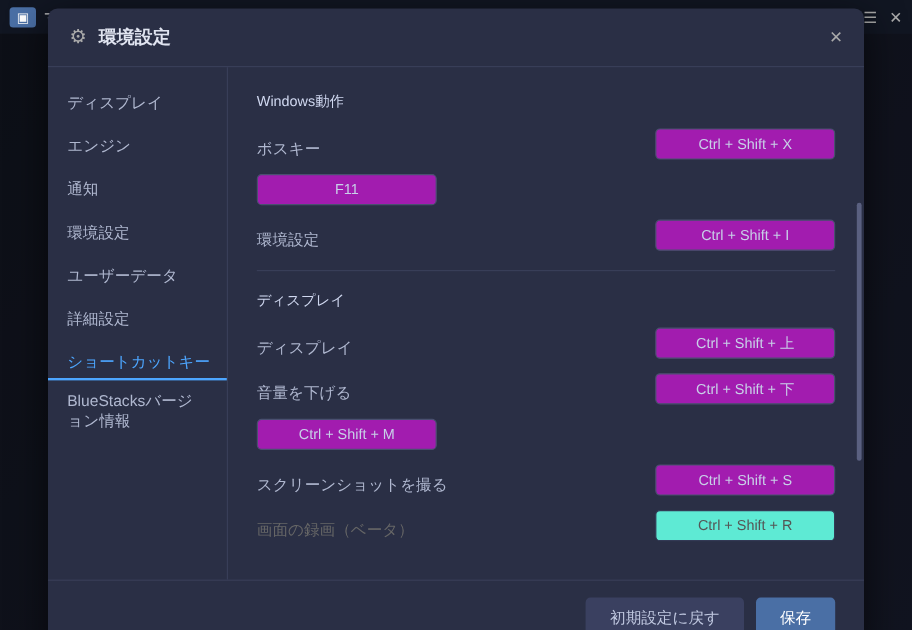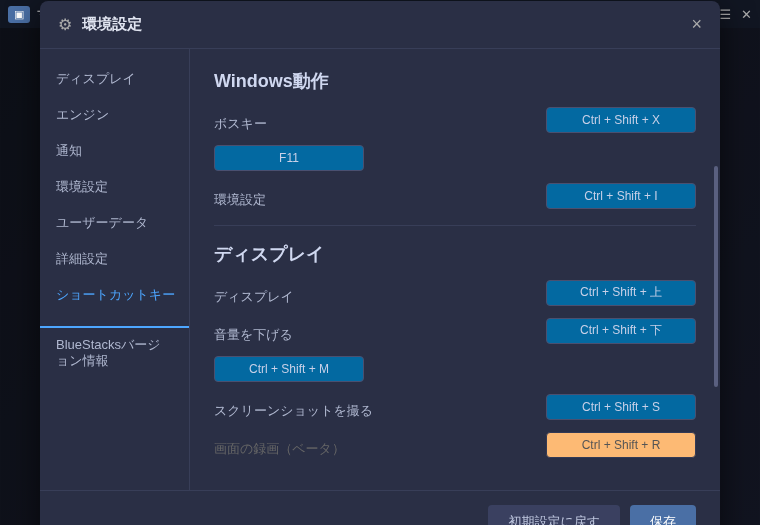--- a/index.html
+++ b/index.html
@@ -118,63 +118,63 @@
     .sidebar-item {
       padding: 9px 16px;
       color: #b0b8d0;
       font-size: 13px;
       cursor: pointer;
       white-space: nowrap;
     }
     .sidebar-item.active {
       color: #4da6ff;
       border-bottom: 2px solid #4da6ff;
-      padding-bottom: 22px;
+      padding-bottom: 4px;
     }
 
     
     .content {
       flex: 1;
       padding: 20px 24px;
       overflow-y: auto;
     }
 
     .section-title {
       color: #d0d8f0;
-      font-size: 18px;
-      font-weight: bold;
+      font-size: 12px;
+      font-weight: normal;
       margin-bottom: 14px;
     }
 
     .settings-row {
       display: flex;
       align-items: flex-end;
       margin-bottom: 12px;
     }
 
     .settings-label {
       color: #b0b8d0;
       font-size: 13px;
       flex: 1;
     }
     .settings-label.disabled { color: #666; }
 
     .key-input {
-      background: #0369a1;
+      background: #a21caf;
       border: 1px solid #4a5070;
       border-radius: 4px;
       color: #c8d0e8;
       font-size: 12px;
       padding: 5px 10px;
       width: 150px;
       text-align: center;
       cursor: text;
     }
     .key-input.disabled {
-      background: #fdba74;
+      background: #5eead4;
       border-color: #333a55;
       color: #555;
     }
 
     .divider {
       height: 1px;
       background: #383e58;
       margin: 16px 0;
     }
 

